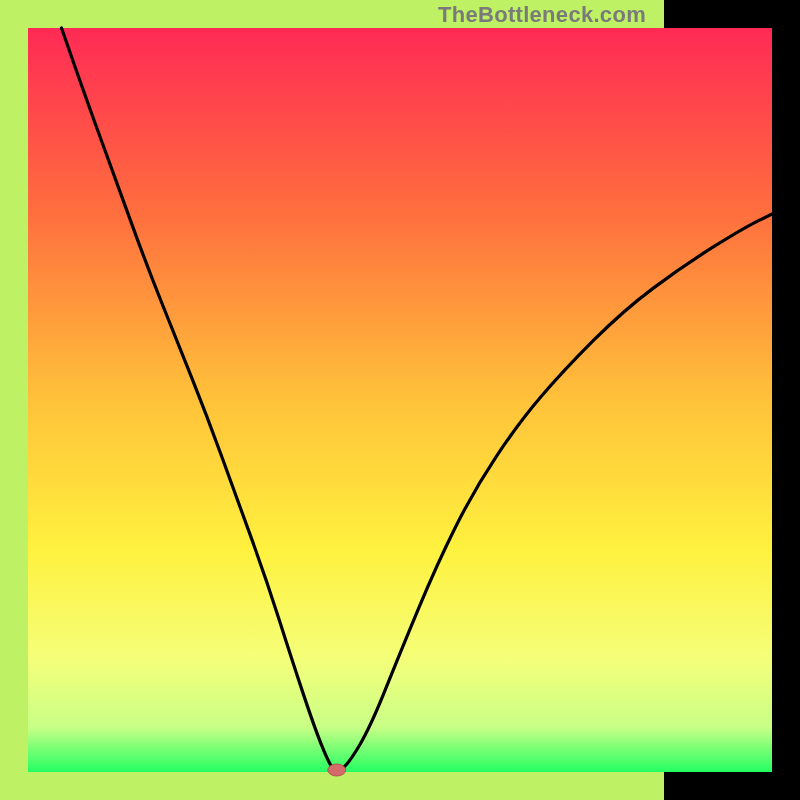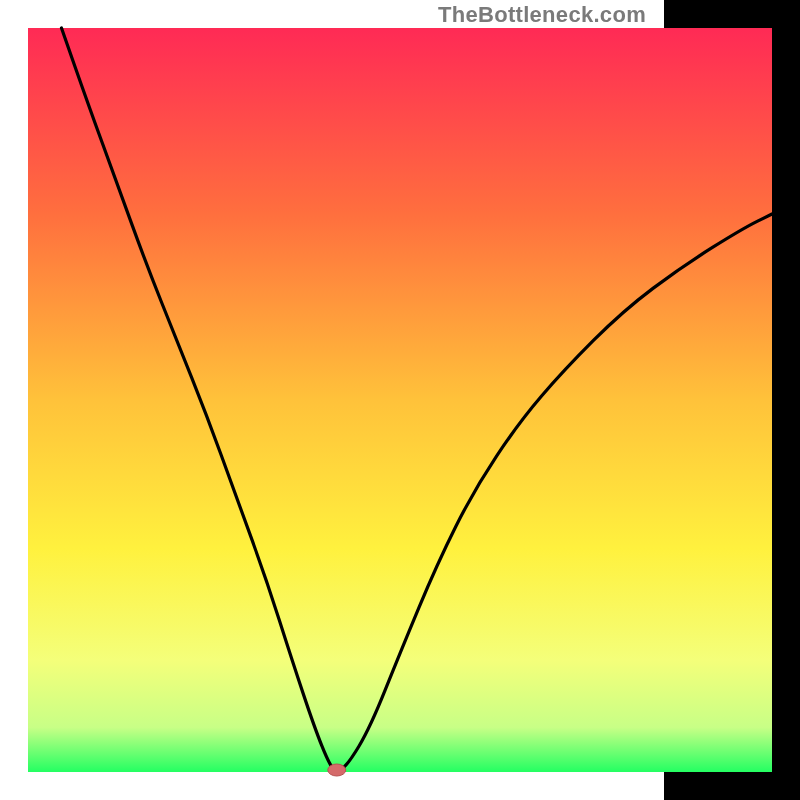--- a/index.html
+++ b/index.html
@@ -7,21 +7,21 @@
     padding: 0;
     width: 800px;
     height: 800px;
     background: #000;
     overflow: hidden;
   }
   .chart-wrap {
     position: relative;
     width: 664px;
     height: 800px;
-    background: #ffffff;
+    background: #bef264;
   }
   .watermark {
     position: absolute;
     top: 2px;
     right: 18px;
     font-family: Arial, Helvetica, sans-serif;
     font-size: 22px;
     font-weight: 600;
     color: #7a7a7a;
     letter-spacing: 0.3px;

